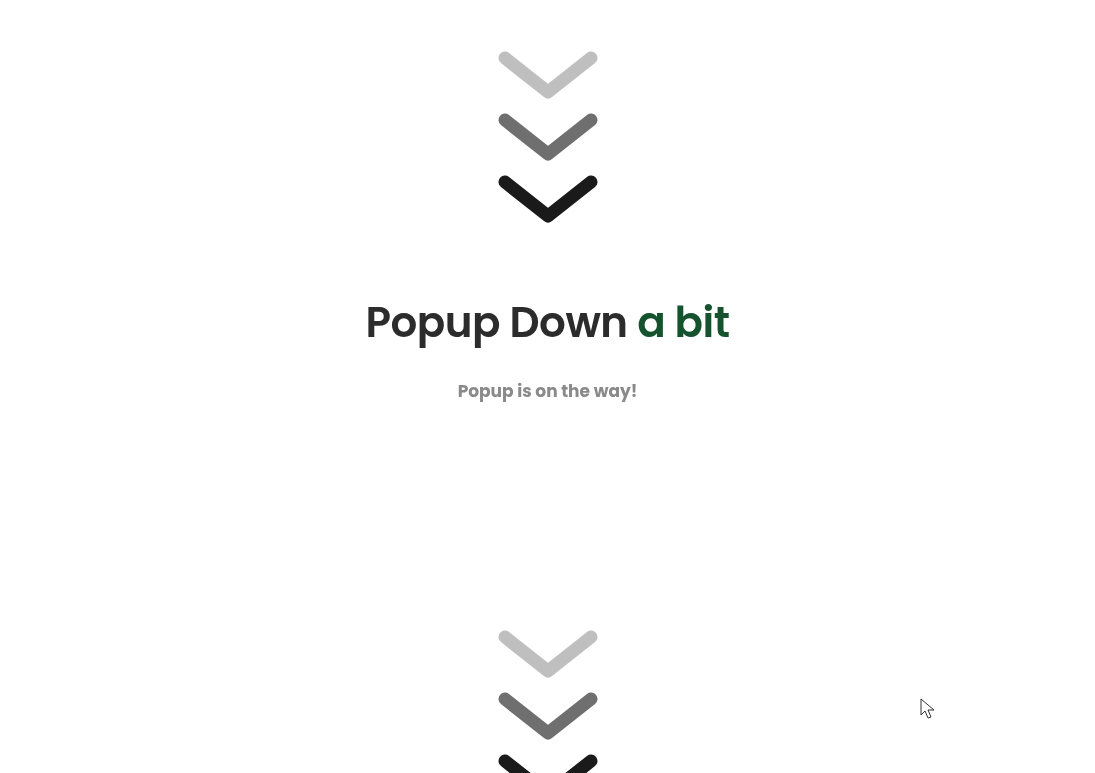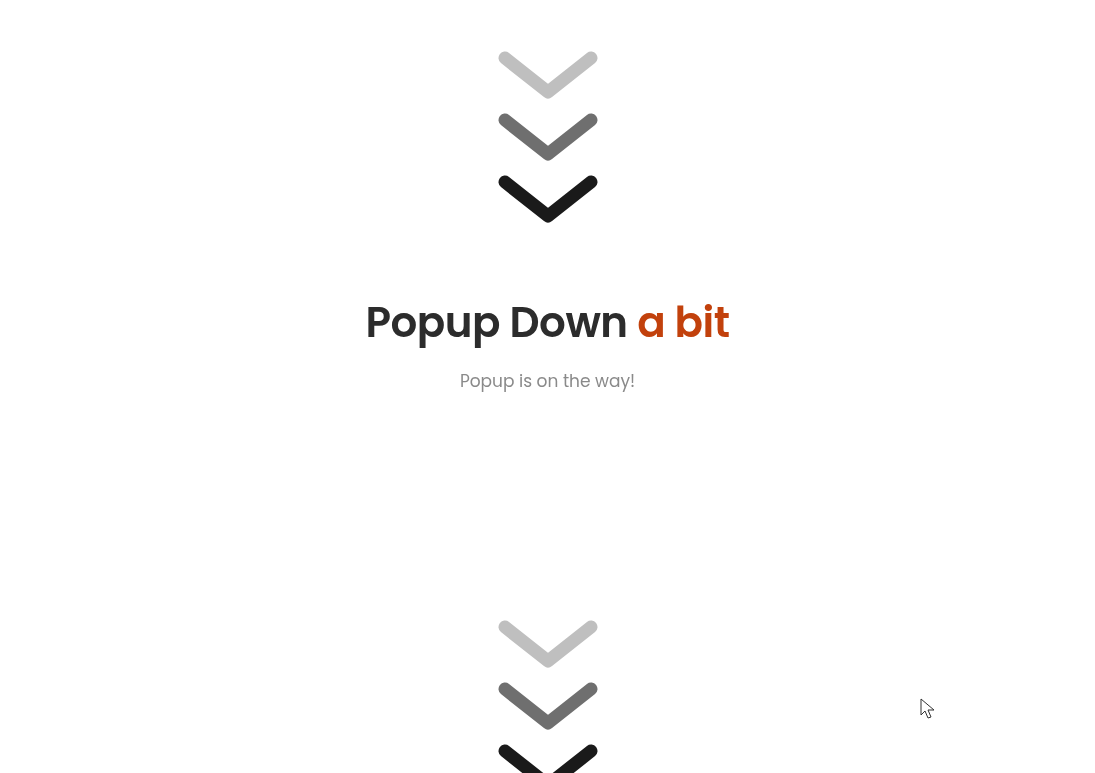--- a/index.html
+++ b/index.html
@@ -58,28 +58,28 @@
     }
     
     .heading {
       font-size: 42px;
       font-weight: 600;
       color: #2c2c2c;
       letter-spacing: -0.5px;
     }
     
     .heading .accent {
-      color: #c2410c;
+      color: #14532d;
     }
     
     .subtext {
       font-size: 17px;
       color: #8a8a8a;
-      margin-top: 14px;
-      font-weight: 400;
+      margin-top: 24px;
+      font-weight: 700;
     }
     
     .cursor {
       position: absolute;
       left: 920px;
       top: 698px;
       width: 16px;
       height: 22px;
       pointer-events: none;
     }

